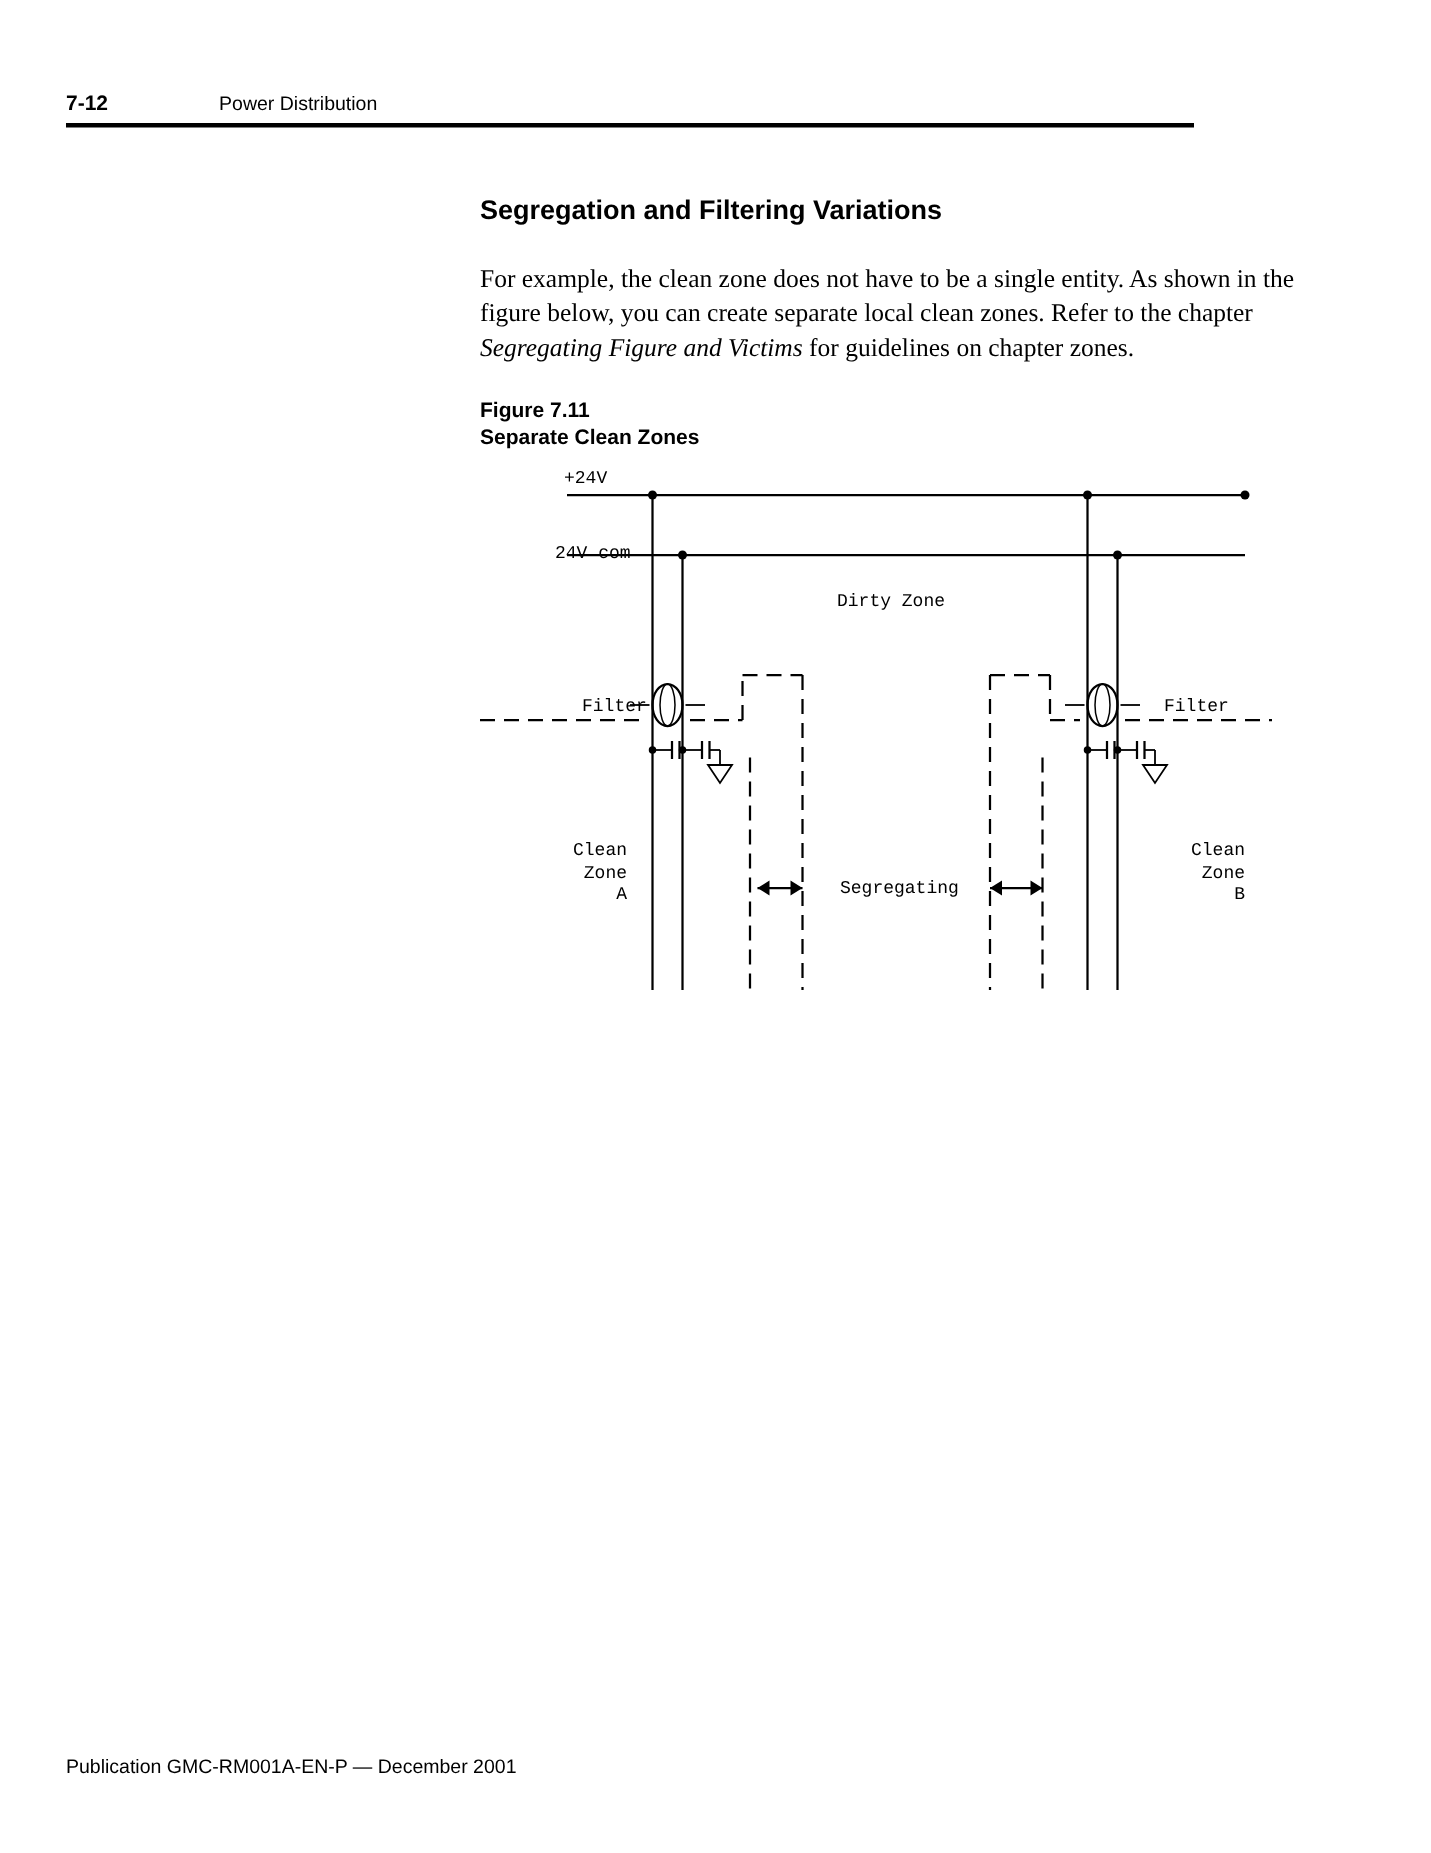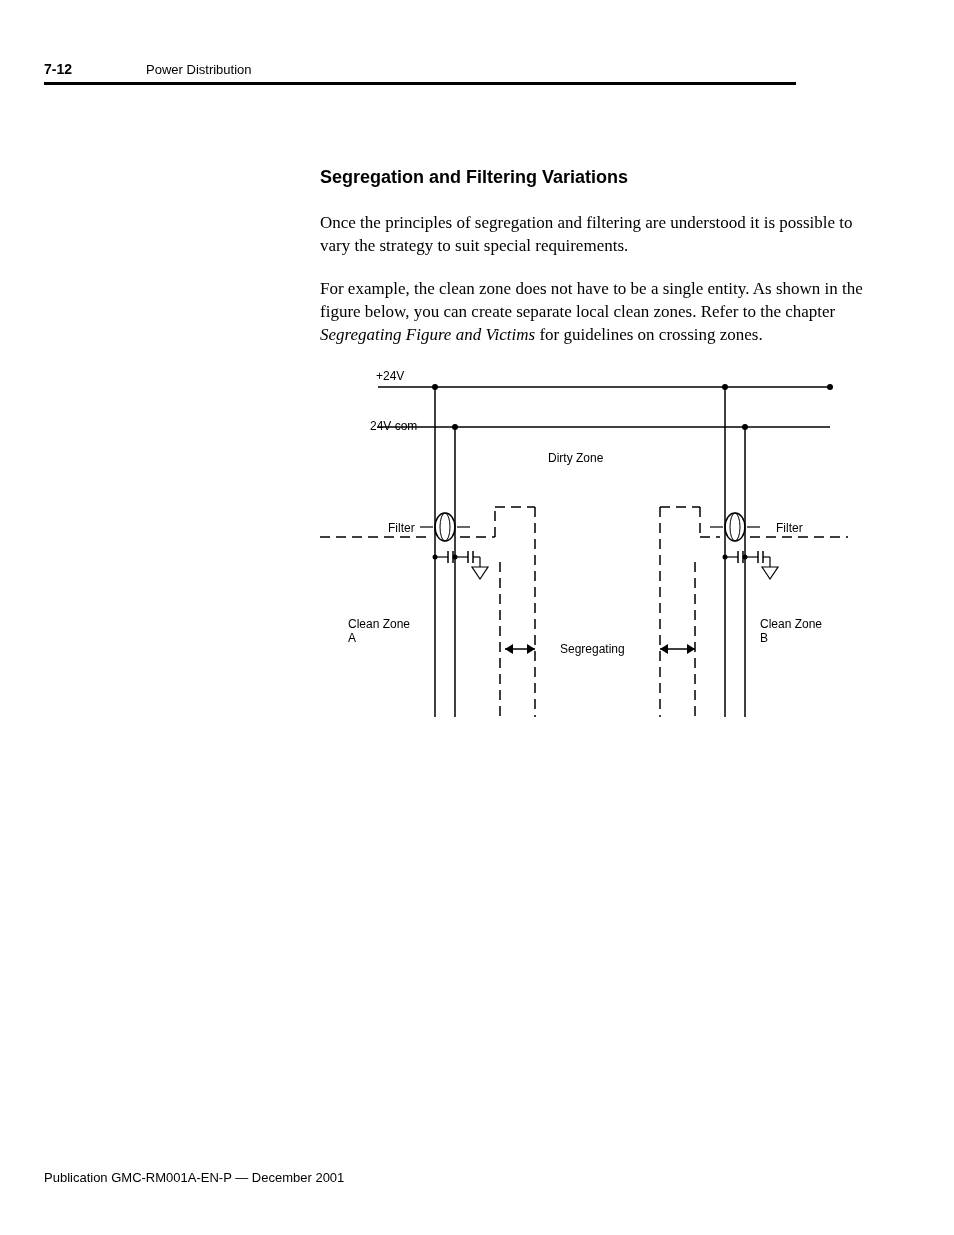--- a/index.html
+++ b/index.html
@@ -39,21 +39,20 @@
     right: 60px;
     top: 82px;
     border-top: 3px solid #000;
     height: 0;
   }
   .content {
     position: absolute;
     top: 130px;
     left: 320px;
     width: 560px;
-    margin-top: 37px;
   }
   .h2 {
     font-family: Arial, Helvetica, sans-serif;
     font-weight: bold;
     font-size: 18px;
     margin-bottom: 24px;
   }
   .para {
     font-family: Georgia, 'Times New Roman', serif;
     font-size: 17px;
@@ -70,23 +69,23 @@
     line-height: 1.3;
     margin-bottom: 10px;
   }
   .figure {
     position: relative;
     width: 560px;
     height: 370px;
   }
   .fig-label {
     position: absolute;
-    font-family: Liberation Sans, sans-serif;
+    font-family: Liberation Mono, monospace;
     font-size: 12px;
-    text-align: left;
+    text-align: right;
     line-height: 1.2;
   }
   .footer {
     position: absolute;
     bottom: 50px;
     left: 44px;
     font-family: Arial, Helvetica, sans-serif;
     font-size: 13px;
   }
 </style>
@@ -97,26 +96,29 @@
 
   <div class="header-area">
     <span class="page-num">7-12</span>
     <span class="chapter-title">Power Distribution</span>
   </div>
   <div class="hr"></div>
 
   <div class="content">
     <div class="h2">Segregation and Filtering Variations</div>
 
-    <div class="para">Once the principles of segregation and filtering are understood it is possible to vary the strategy to suit special requirements.</div>
 
     <div class="para">
-      <span>For example, the clean zone does not have to be a single entity. As shown in the figure below, you can create separate local clean zones. Refer to the chapter </span><span class="italic">Segregating Figure and Victims</span><span> for guidelines on crossing zones.</span>
+      <span>For example, the clean zone does not have to be a single entity. As shown in the figure below, you can create separate local clean zones. Refer to the chapter </span><span class="italic">Segregating Figure and Victims</span><span> for guidelines on chapter zones.</span>
     </div>
 
+    <div class="fig-caption">
+      <span>Figure 7.11</span><br>
+      <span>Separate Clean Zones</span>
+    </div>
 
     <div class="figure">
       <svg width="560" height="370" viewBox="0 0 560 370">
 
         <line x1="58" y1="20" x2="510" y2="20" stroke="#000" stroke-width="1.5"></line>
         <line x1="58" y1="60" x2="510" y2="60" stroke="#000" stroke-width="1.5"></line>
 
         <line x1="115" y1="20" x2="115" y2="350" stroke="#000" stroke-width="1.5"></line>
         <line x1="135" y1="60" x2="135" y2="350" stroke="#000" stroke-width="1.5"></line>
         <circle cx="115" cy="20" r="3" fill="#000"></circle>
@@ -197,21 +199,21 @@
         <g>
           <line x1="340" y1="282" x2="375" y2="282" stroke="#000" stroke-width="1.5"></line>
           <polygon points="340,282 348,277 348,287" fill="#000"></polygon>
           <polygon points="375,282 367,277 367,287" fill="#000"></polygon>
         </g>
       </svg>
 
       
       <div class="fig-label" style="left:56px; top:2px;">+24V</div>
       <div class="fig-label" style="left:50px; top:52px;">24V com</div>
-      <div class="fig-label" style="left:228px; top:84px;">Dirty Zone</div>
+      <div class="fig-label" style="left:238px; top:84px;">Dirty Zone</div>
       <div class="fig-label" style="left:68px; top:154px;">Filter</div>
       <div class="fig-label" style="left:456px; top:154px;">Filter</div>
       <div class="fig-label" style="left:28px; top:250px; width:70px;">
         <span>Clean Zone</span><br><span>A</span>
       </div>
       <div class="fig-label" style="left:440px; top:250px; width:70px;">
         <span>Clean Zone</span><br><span>B</span>
       </div>
       <div class="fig-label" style="left:240px; top:275px;">Segregating</div>
     </div>

